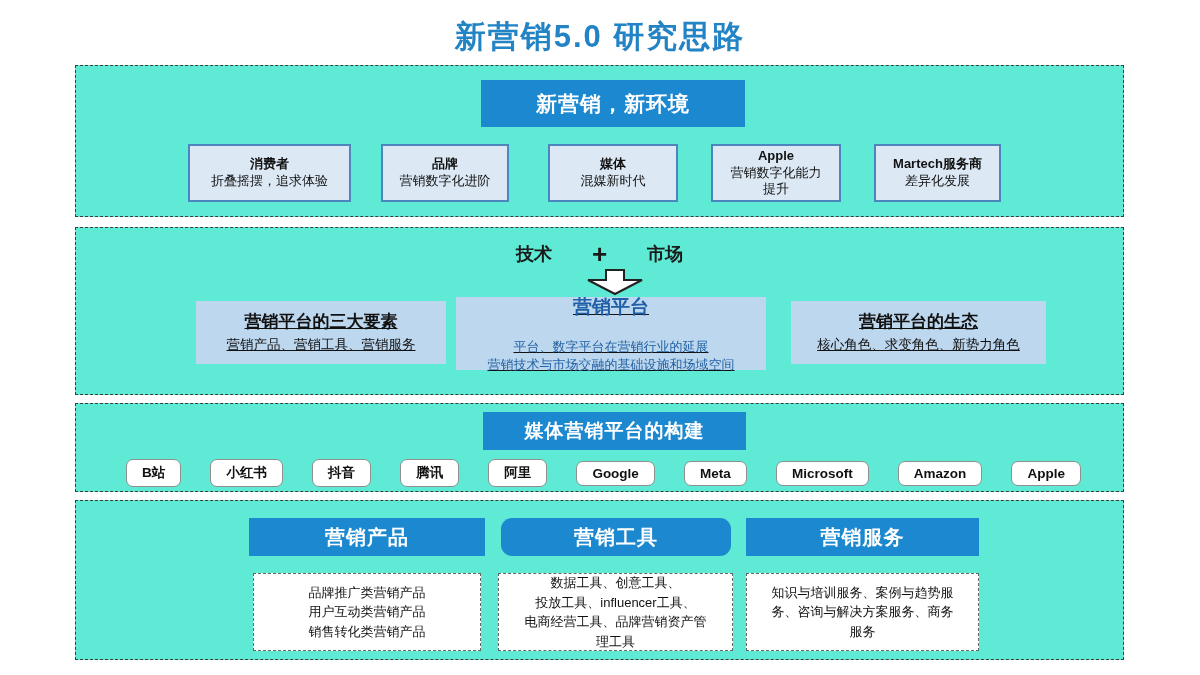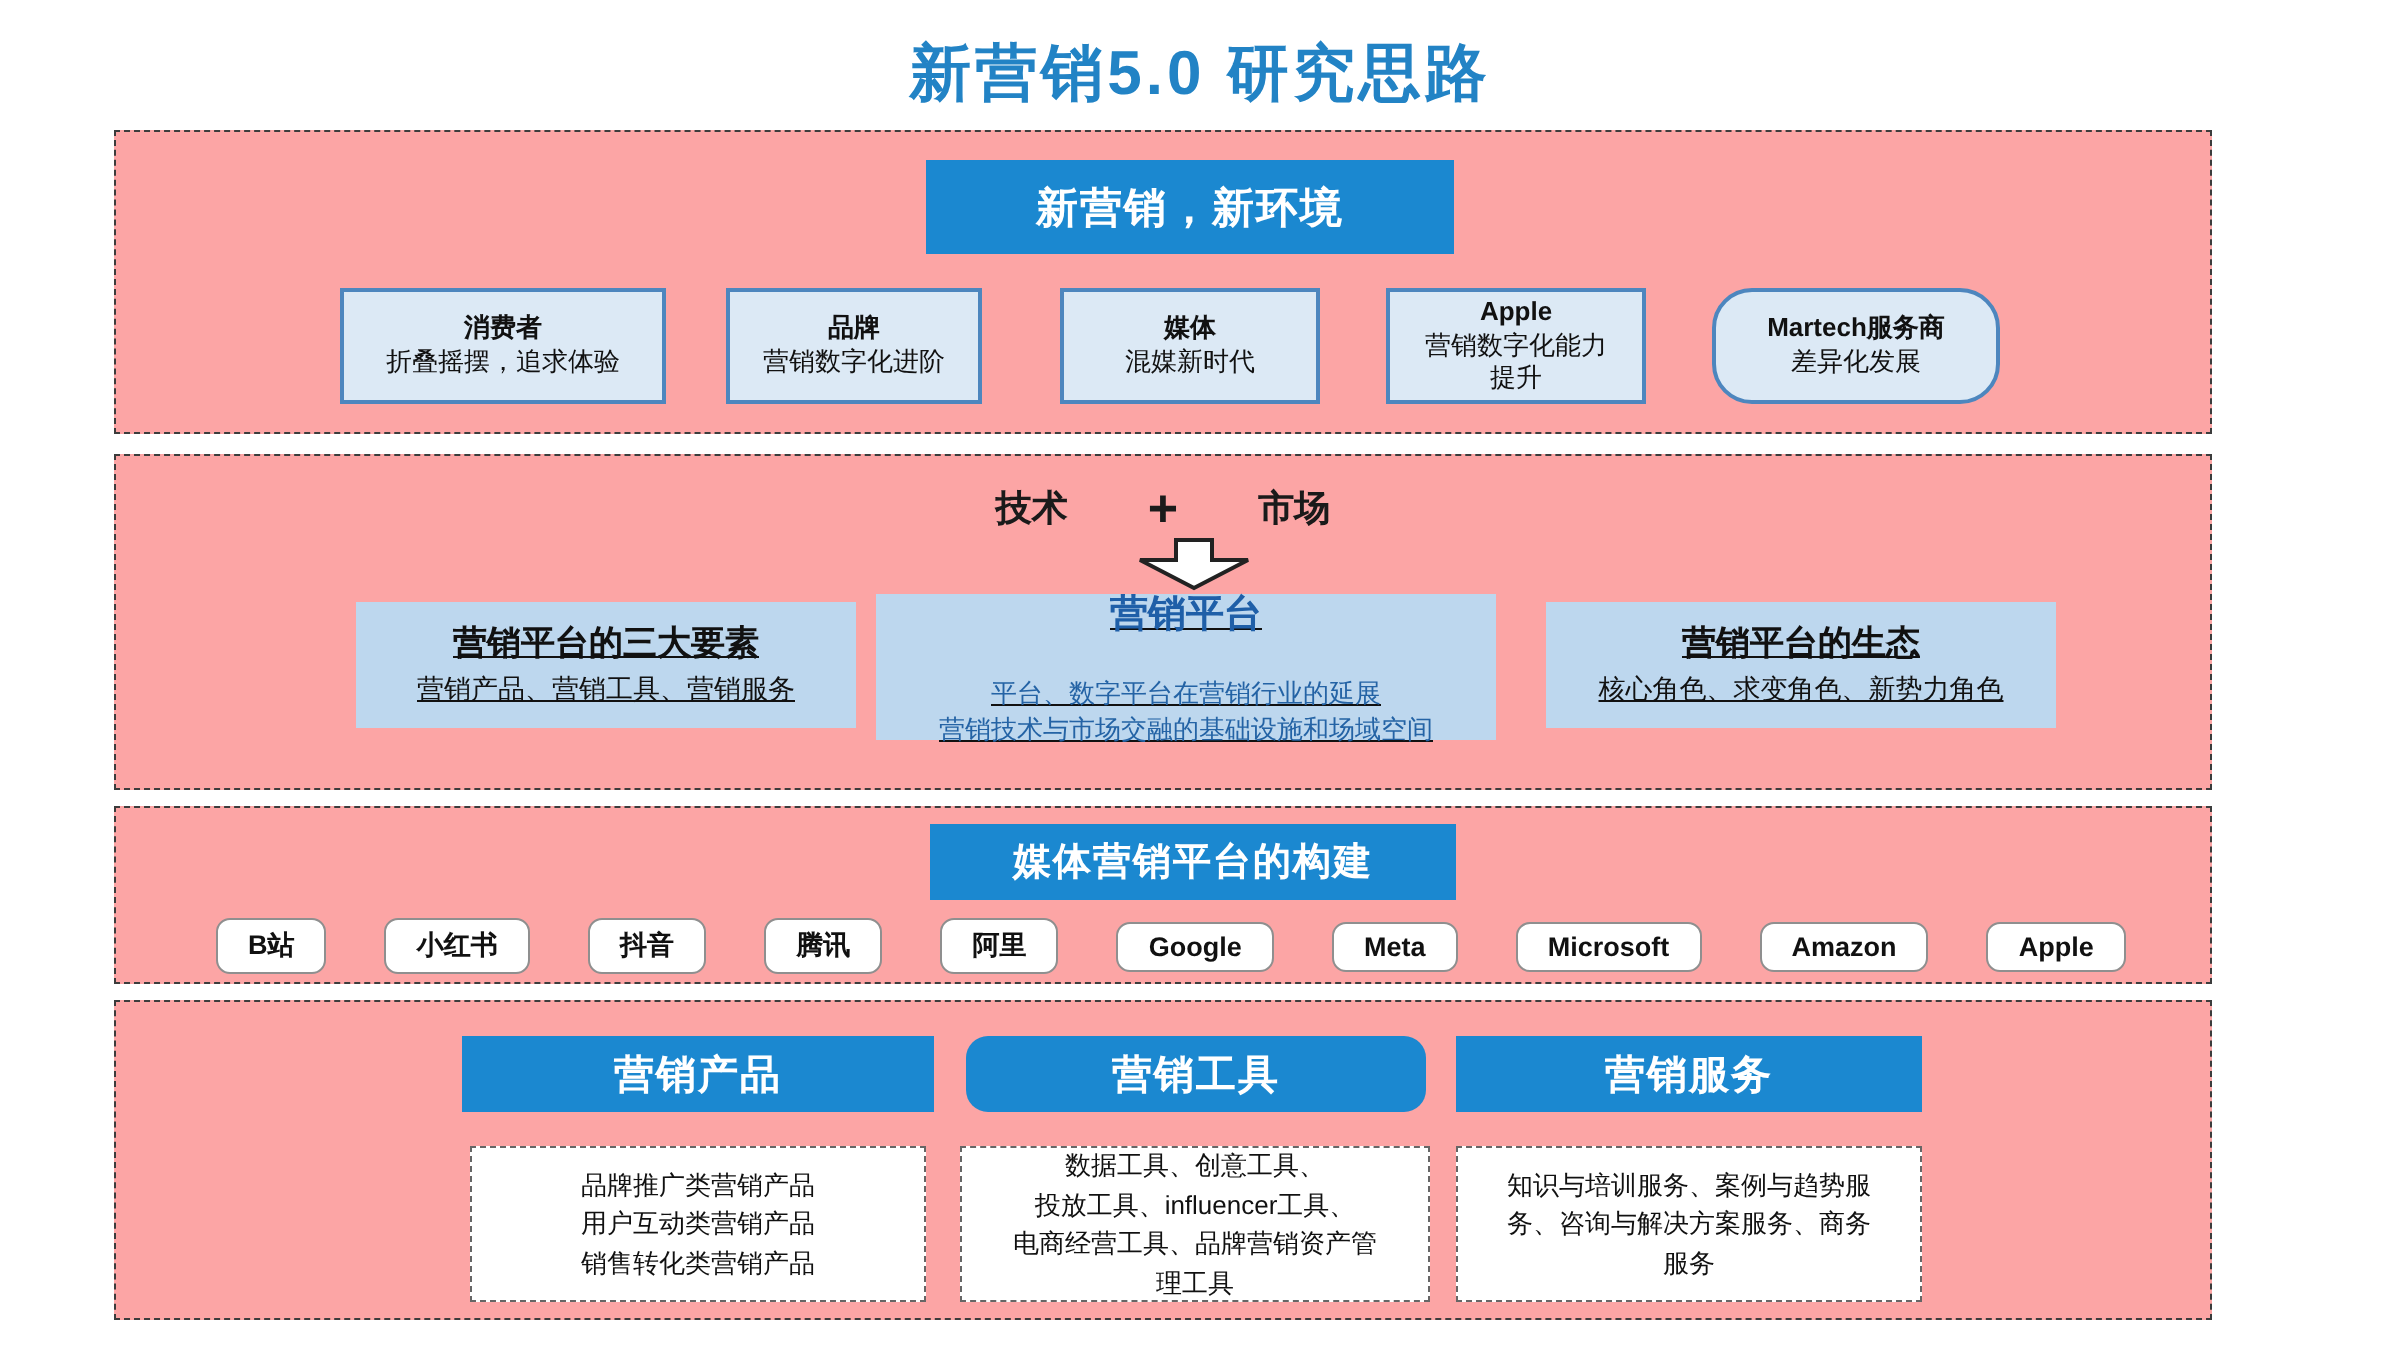--- a/index.html
+++ b/index.html
@@ -5,21 +5,21 @@
   * { margin:0; padding:0; box-sizing:border-box; }
   body { background:#fff; }
   .canvas {
     position:relative; width:1200px; height:675px; background:#ffffff;
     font-family:"Liberation Sans","DejaVu Sans",sans-serif; color:#111; overflow:hidden;
   }
   .page-title {
     position:absolute; top:16px; left:0; width:100%; text-align:center;
     font-size:31px; font-weight:bold; color:#2283C5; letter-spacing:2px;
   }
-  .sect { position:absolute; left:57px; width:1049px; border:1.6px dashed #3c3c3c; background:#fca5a5; }
+  .sect { position:absolute; left:75px; width:1049px; border:1.6px dashed #3c3c3c; background:#5eead4; }
   #s1 { top:65px;  height:152px; }
   #s2 { top:227px; height:168px; }
   #s3 { top:403px; height:89px;  }
   #s4 { top:500px; height:160px; }
 
   .hdr-blue {
     position:absolute; background:#1B88D0; color:#fff; font-weight:bold;
     display:flex; align-items:center; justify-content:center; letter-spacing:1px;
   }
   #s1-header { left:405px; top:14px; width:264px; height:47px; font-size:21px; }
@@ -91,21 +91,21 @@
     </div>
     <div class="s1-box" style="left:472px; width:130px;">
       <span class="bt">媒体</span>
       <span class="bs">混媒新时代</span>
     </div>
     <div class="s1-box" style="left:635px; width:130px;">
       <span class="bt">Apple</span>
       <span class="bs">营销数字化能力
 提升</span>
     </div>
-    <div class="s1-box" style="left:798px; width:144px;border-radius:20px;">
+    <div class="s1-box" style="left:798px; width:127px;">
       <span class="bt">Martech服务商</span>
       <span class="bs">差异化发展</span>
     </div>
   </div>
 
   <div class="sect" id="s2">
     <div class="formula">
       <span>技术</span>
       <span class="plus">+</span>
       <span>市场</span>

